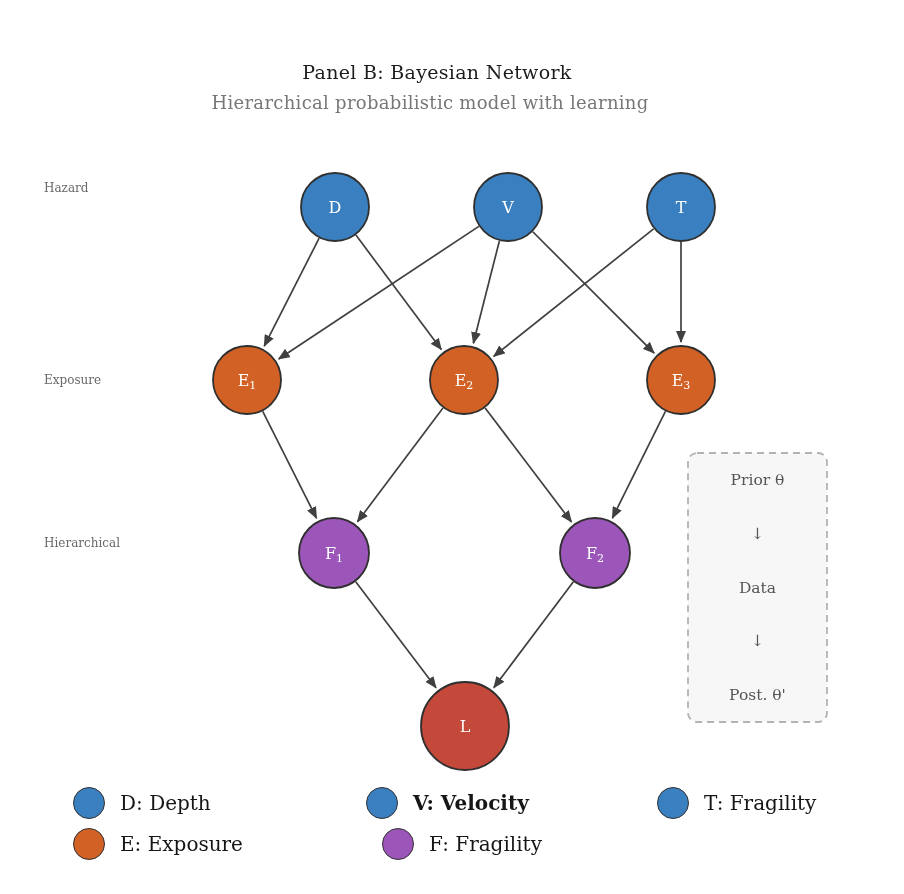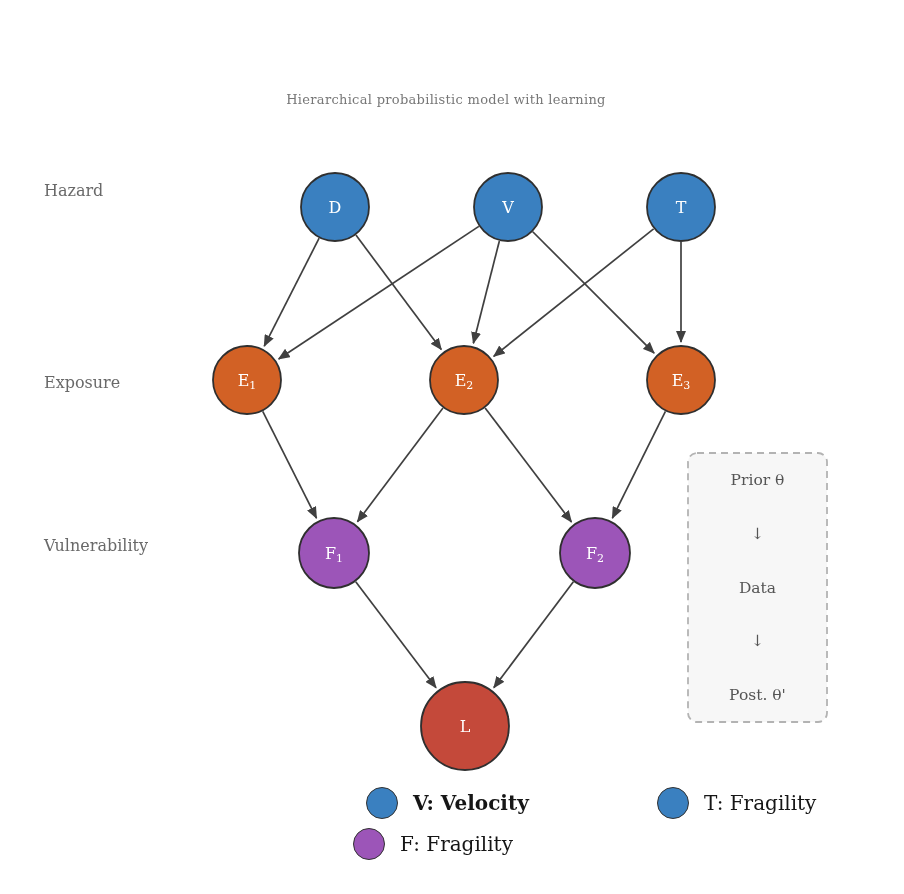--- a/index.html
+++ b/index.html
@@ -26,31 +26,31 @@
     left: 0;
     width: 874px;
     text-align: center;
     font-size: 19px;
     color: #1c1c1c;
     letter-spacing: 0.3px;
   }
   .subtitle {
     position: absolute;
     top: 92px;
-    left: 16px;
+    left: 0;
     width: 860px;
     text-align: center;
-    font-size: 13px;
+    font-size: 18px;
     color: #777777;
     letter-spacing: 0.3px;
   }
   .layer-label {
     position: absolute;
     left: 44px;
-    font-size: 16px;
+    font-size: 12px;
     color: #696969;
   }
   .layer-hazard { top: 181px; }
   .layer-exposure { top: 373px; text-align: center; }
   .layer-vulnerability { top: 536px; }
   .legend-item {
     position: absolute;
     display: flex;
     align-items: center;
     height: 34px;
@@ -113,32 +113,41 @@
       <circle cx="681" cy="380" r="34" fill="#d26125" stroke="#2f2f2f" stroke-width="1.8"></circle>
       <text x="681" y="380" text-anchor="middle" fill="#ffffff" font-size="16" dominant-baseline="central" font-family="&quot;DejaVu Serif&quot;, &quot;Liberation Serif&quot;, serif"><tspan>E</tspan><tspan font-size="11" dy="5">3</tspan></text>
       <circle cx="334" cy="553" r="35" fill="#9c55b8" stroke="#2f2f2f" stroke-width="1.8"></circle>
       <text x="334" y="553" text-anchor="middle" fill="#ffffff" font-size="16" dominant-baseline="central" font-family="&quot;DejaVu Serif&quot;, &quot;Liberation Serif&quot;, serif"><tspan>F</tspan><tspan font-size="11" dy="5">1</tspan></text>
       <circle cx="595" cy="553" r="35" fill="#9c55b8" stroke="#2f2f2f" stroke-width="1.8"></circle>
       <text x="595" y="553" text-anchor="middle" fill="#ffffff" font-size="16" dominant-baseline="central" font-family="&quot;DejaVu Serif&quot;, &quot;Liberation Serif&quot;, serif"><tspan>F</tspan><tspan font-size="11" dy="5">2</tspan></text>
       <circle cx="465" cy="726" r="44" fill="#c4493a" stroke="#2f2f2f" stroke-width="1.8"></circle>
       <text x="465" y="726" text-anchor="middle" fill="#ffffff" font-size="16" dominant-baseline="central" font-family="&quot;DejaVu Serif&quot;, &quot;Liberation Serif&quot;, serif"><tspan>L</tspan></text>
     </svg>
 
+  <div class="title">Panel B: Bayesian Network</div>
   <div class="subtitle">Hierarchical probabilistic model with learning</div>
 
   <div class="layer-label layer-hazard">Hazard</div>
   <div class="layer-label layer-exposure">Exposure</div>
-  <div class="layer-label layer-vulnerability">Vulnerability</div>
+  <div class="layer-label layer-vulnerability">Hierarchical</div>
 
+  <div class="legend-item" style="left:73px; top:786px;">
+    <span class="legend-swatch" style="background-color: rgb(58, 128, 192);"></span>
+    <span class="legend-label">D: Depth</span>
+  </div>
   <div class="legend-item" style="left:366px; top:786px;font-weight:bold;">
     <span class="legend-swatch" style="background-color: rgb(58, 128, 192);"></span>
     <span class="legend-label">V: Velocity</span>
   </div>
   <div class="legend-item" style="left:657px; top:786px;">
     <span class="legend-swatch" style="background-color: rgb(58, 128, 192);"></span>
     <span class="legend-label">T: Fragility</span>
   </div>
-  <div class="legend-item" style="left:353px; top:827px;">
+  <div class="legend-item" style="left:73px; top:827px;">
+    <span class="legend-swatch" style="background-color: rgb(210, 97, 37);"></span>
+    <span class="legend-label">E: Exposure</span>
+  </div>
+  <div class="legend-item" style="left:382px; top:827px;">
     <span class="legend-swatch" style="background-color: rgb(156, 85, 184);"></span>
     <span class="legend-label">F: Fragility</span>
   </div>
 
 </div>
 
 </body></html>

